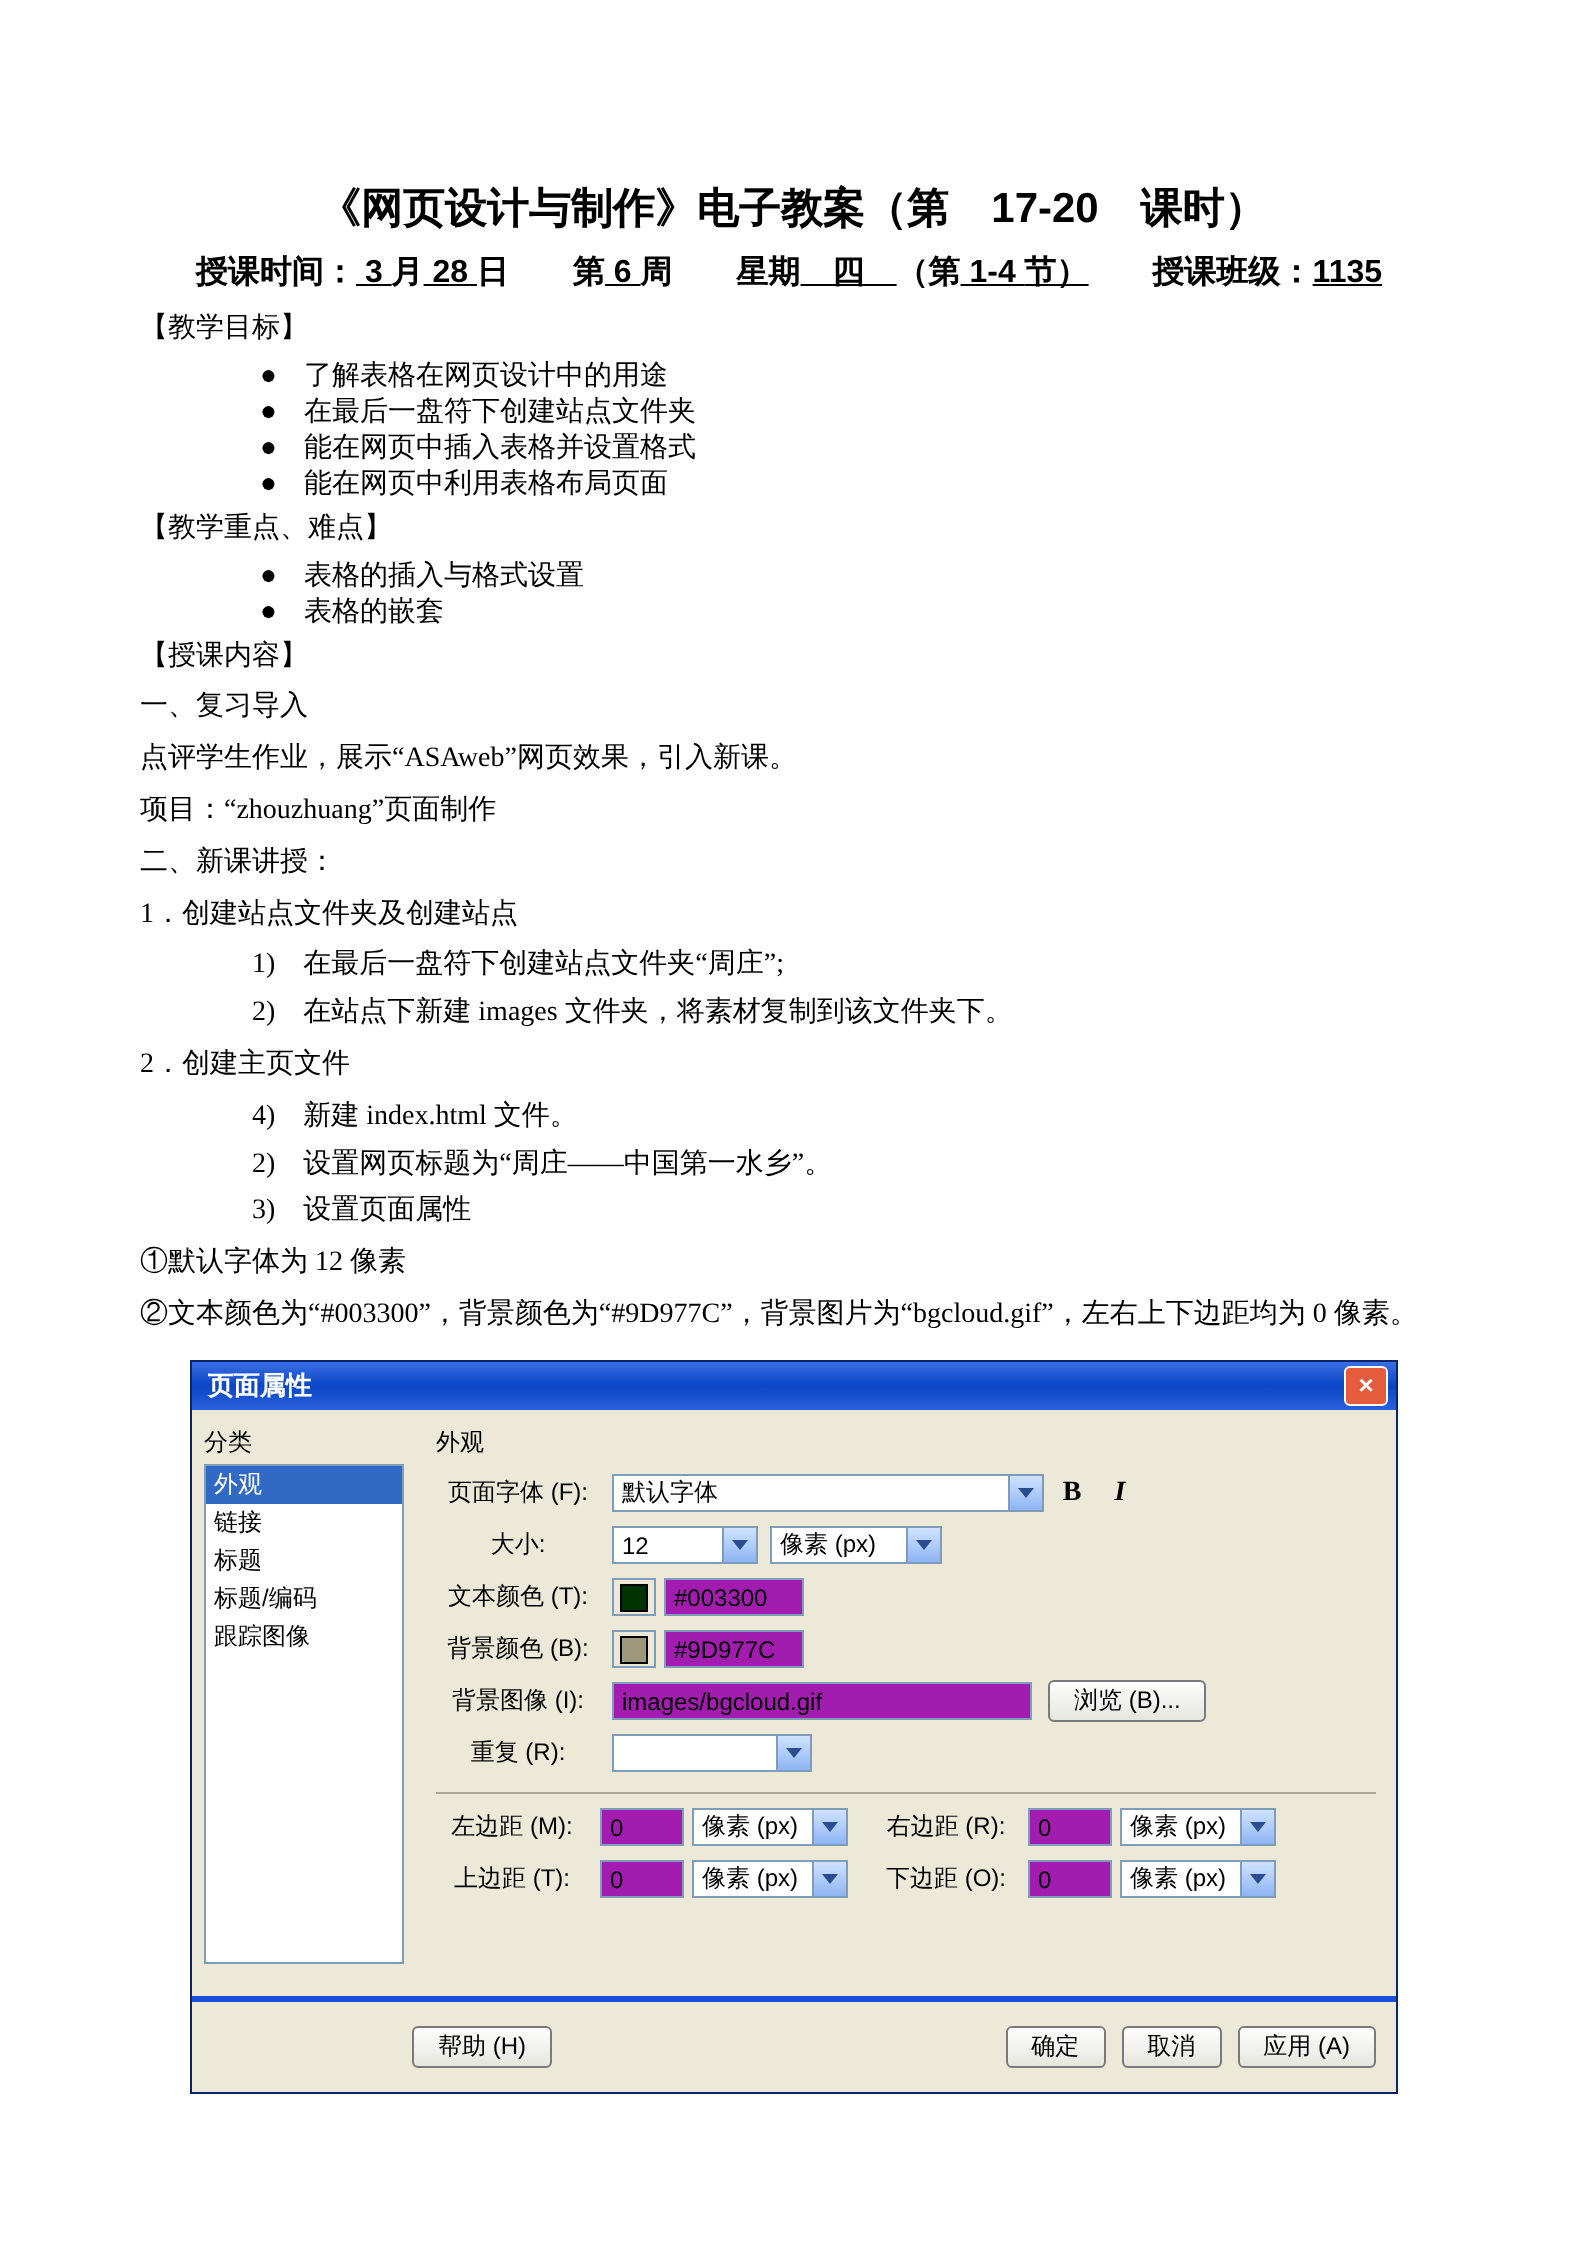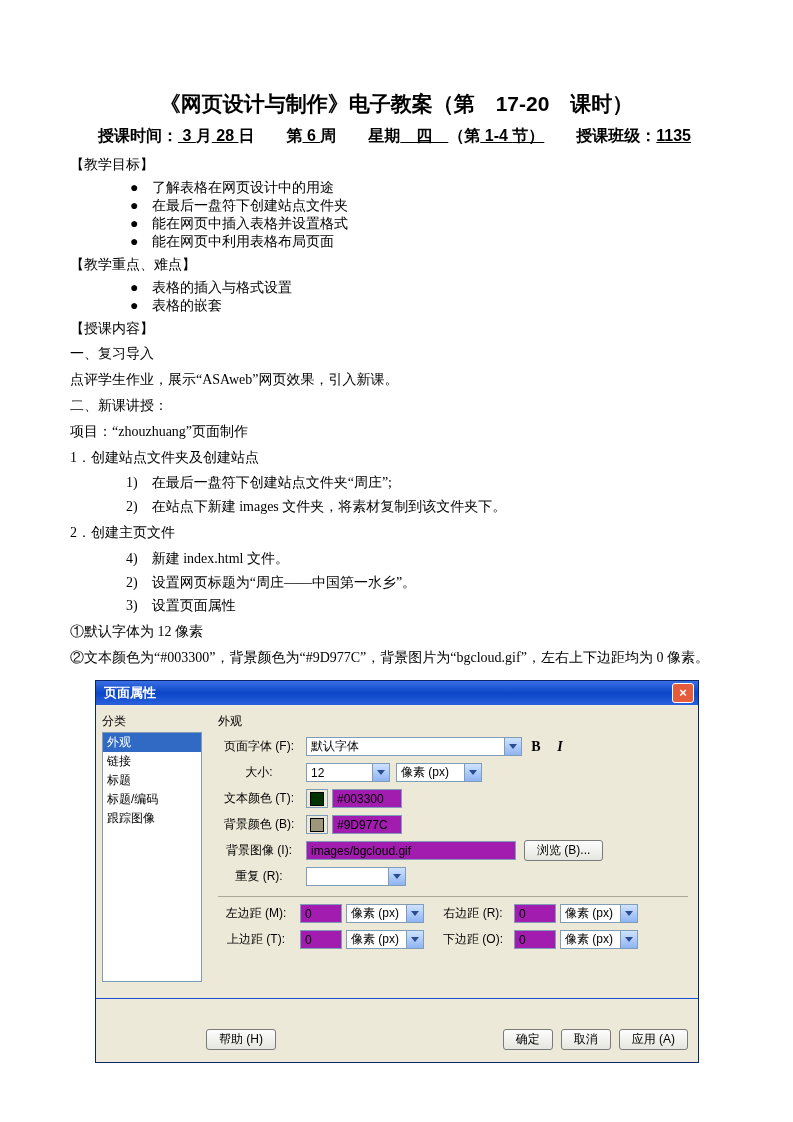--- a/index.html
+++ b/index.html
@@ -181,23 +181,23 @@
   .hr{
     border-top:1px solid #aca899;
     margin:8px 0 6px 0;
   }
   .marginrows .frow .flab{ width:76px; }
   .mrow{ display:flex; align-items:center; }
   .mrow .half{ display:flex; align-items:center; }
   .btnrow{
     display:flex;
     justify-content:flex-end;
-    padding:30px 10px 12px 10px;
+    padding:12px 10px 12px 10px;
     gap:8px;
-    border-top:1px solid #1d4ed8;
+    border-top:3px solid #1d4ed8;
     margin-top:8px;
     background:#ece9d8;
   }
   .btnrow .help{ margin-right:auto; margin-left:100px; }
 </style>
 </head>
 <body>
 
 <div class="page">
 
@@ -217,22 +217,22 @@
 
   <div class="sect">【教学重点、难点】</div>
   <ul class="bul">
     <li>表格的插入与格式设置</li>
     <li>表格的嵌套</li>
   </ul>
 
   <div class="sect">【授课内容】</div>
   <div class="body-p">一、复习导入</div>
   <div class="body-p indent">点评学生作业，展示“ASAweb”网页效果，引入新课。</div>
+  <div class="body-p">项目：“zhouzhuang”页面制作</div>
   <div class="body-p">二、新课讲授：</div>
-  <div class="body-p">项目：“zhouzhuang”页面制作</div>
 
   <div class="body-p">1．创建站点文件夹及创建站点</div>
   <div class="numlist">
     <div class="row sub">1)　在最后一盘符下创建站点文件夹“周庄”;</div>
     <div class="row sub">2)　在站点下新建 images 文件夹，将素材复制到该文件夹下。</div>
   </div>
 
   <div class="body-p">2．创建主页文件</div>
   <div class="numlist">
     <div class="row sub">4)　新建 index.html 文件。</div>
@@ -267,21 +267,21 @@
           <div class="selbox" style="width:216px">
             <span class="txt">默认字体</span>
               <span class="arrow"></span>
           </div>
           <span class="bi bold">B</span>
           <span class="bi ital">I</span>
         </div>
 
         <div class="frow">
           <div class="flab">大小:</div>
-          <div class="selbox" style="width:84px">
+          <div class="selbox" style="width:73px">
             <span class="txt">12</span>
               <span class="arrow"></span>
           </div>
           <div style="width:6px"></div>
           <div class="selbox" style="width:86px">
             <span class="txt">像素 (px)</span>
               <span class="arrow"></span>
           </div>
         </div>
 

